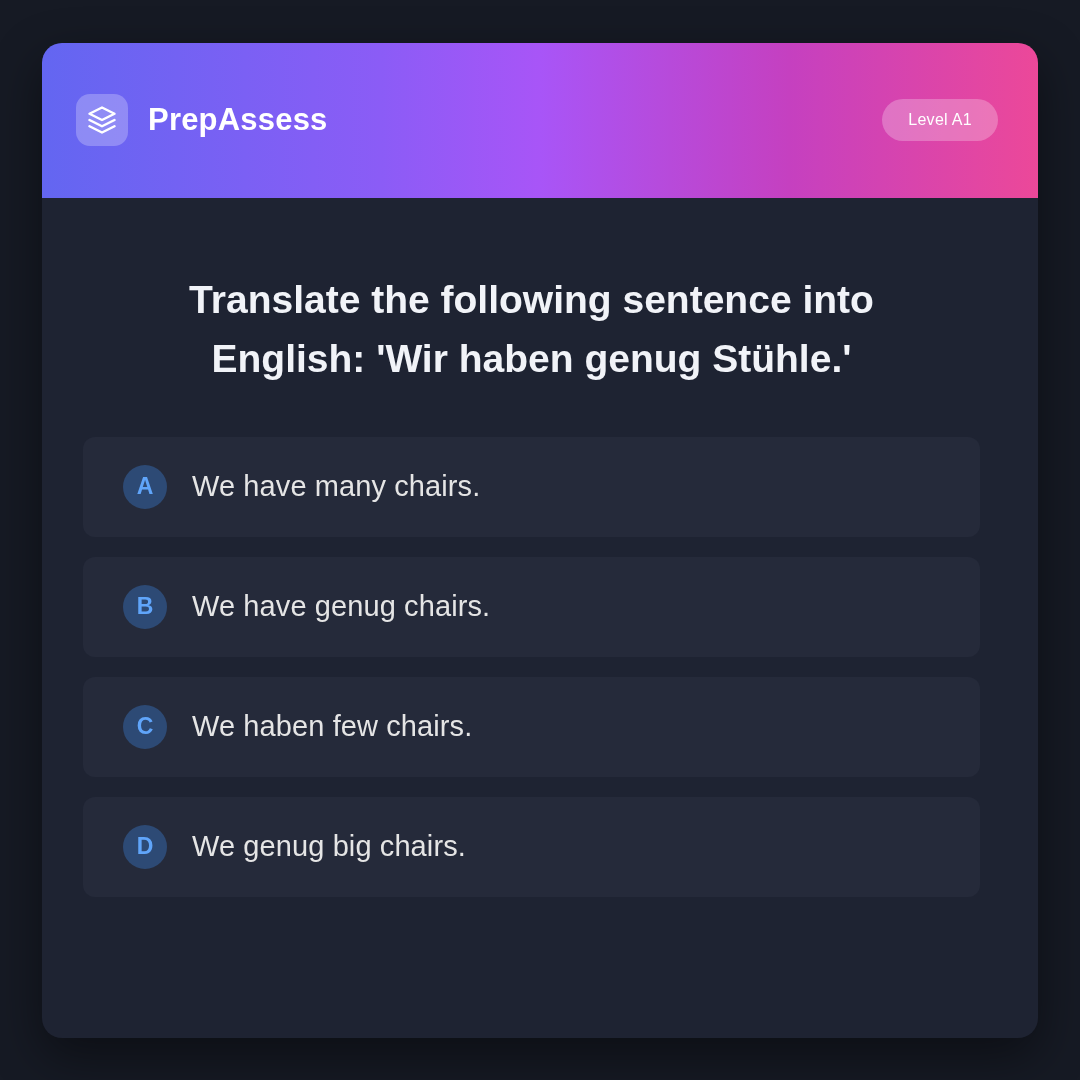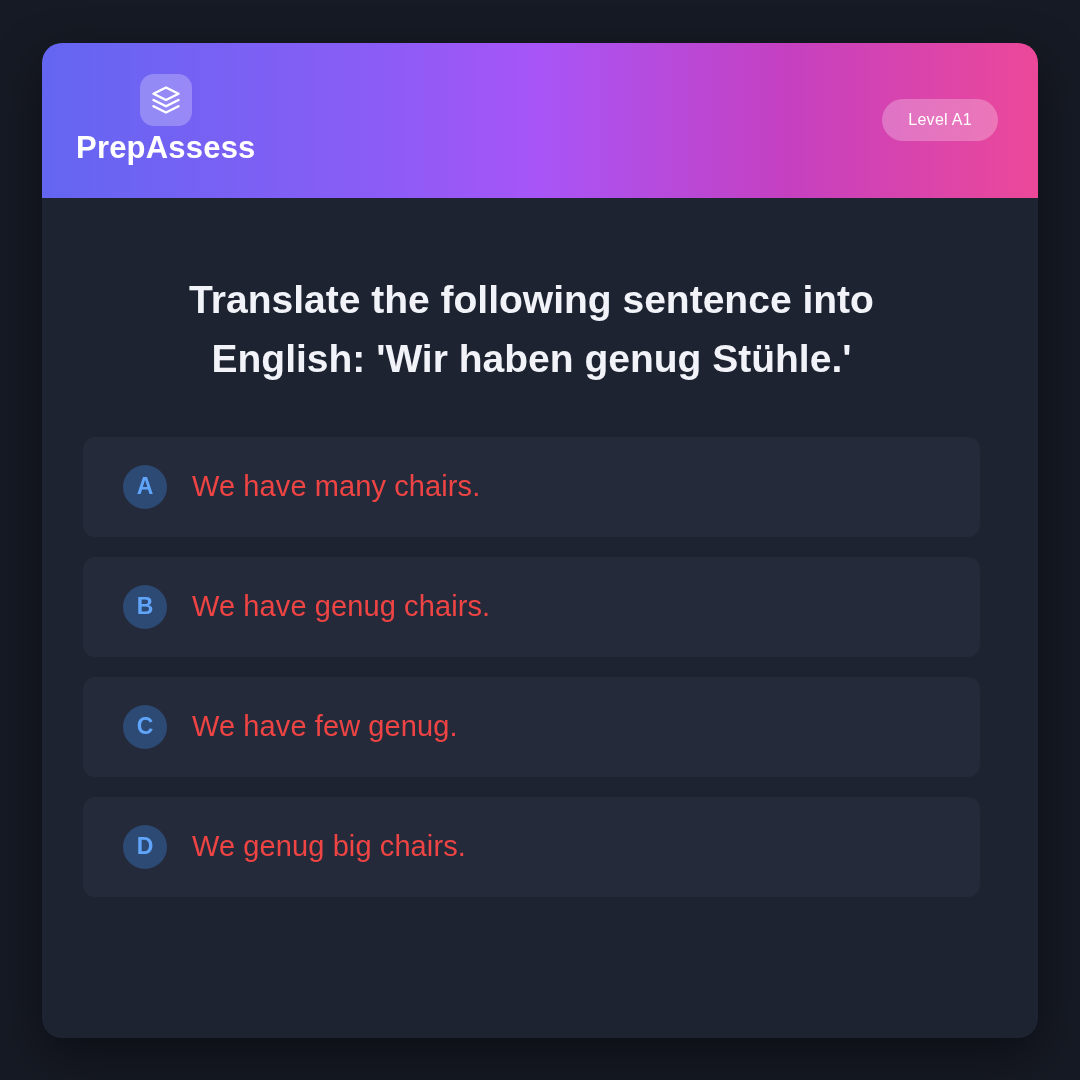--- a/index.html
+++ b/index.html
@@ -39,22 +39,21 @@
     background: linear-gradient(90deg, #6366f1 0%, #8b5cf6 34%, #a855f7 50%, #c540c0 75%, #ec4899 100%);
     display: flex;
     align-items: center;
     justify-content: space-between;
     padding: 0 40px 0 34px;
   }
 
   .brand {
     display: flex;
     align-items: center;
-    gap: 4px;
-    flex-direction: column;
+    gap: 20px;
   }
 
   .brand-logo {
     width: 52px;
     height: 52px;
     border-radius: 14px;
     background: rgba(255,255,255,0.25);
     display: flex;
     align-items: center;
     justify-content: center;
@@ -122,21 +121,21 @@
     color: #60a5fa;
     font-size: 23px;
     font-weight: bold;
     display: flex;
     align-items: center;
     justify-content: center;
   }
 
   .option-text {
     font-size: 29px;
-    color: #ef4444;
+    color: #e5e5e5;
     letter-spacing: 0.1px;
   }
 </style>
 </head>
 <body>
 
 <div class="page">
   <div class="quiz-card">
 
     <div class="card-header">
@@ -163,21 +162,21 @@
           <div class="option-text">We have many chairs.</div>
         </div>
 
         <div class="option-row">
           <div class="option-badge">B</div>
           <div class="option-text">We have genug chairs.</div>
         </div>
 
         <div class="option-row">
           <div class="option-badge">C</div>
-          <div class="option-text">We have few genug.</div>
+          <div class="option-text">We haben few chairs.</div>
         </div>
 
         <div class="option-row">
           <div class="option-badge">D</div>
           <div class="option-text">We genug big chairs.</div>
         </div>
 
       </div>
     </div>
 

